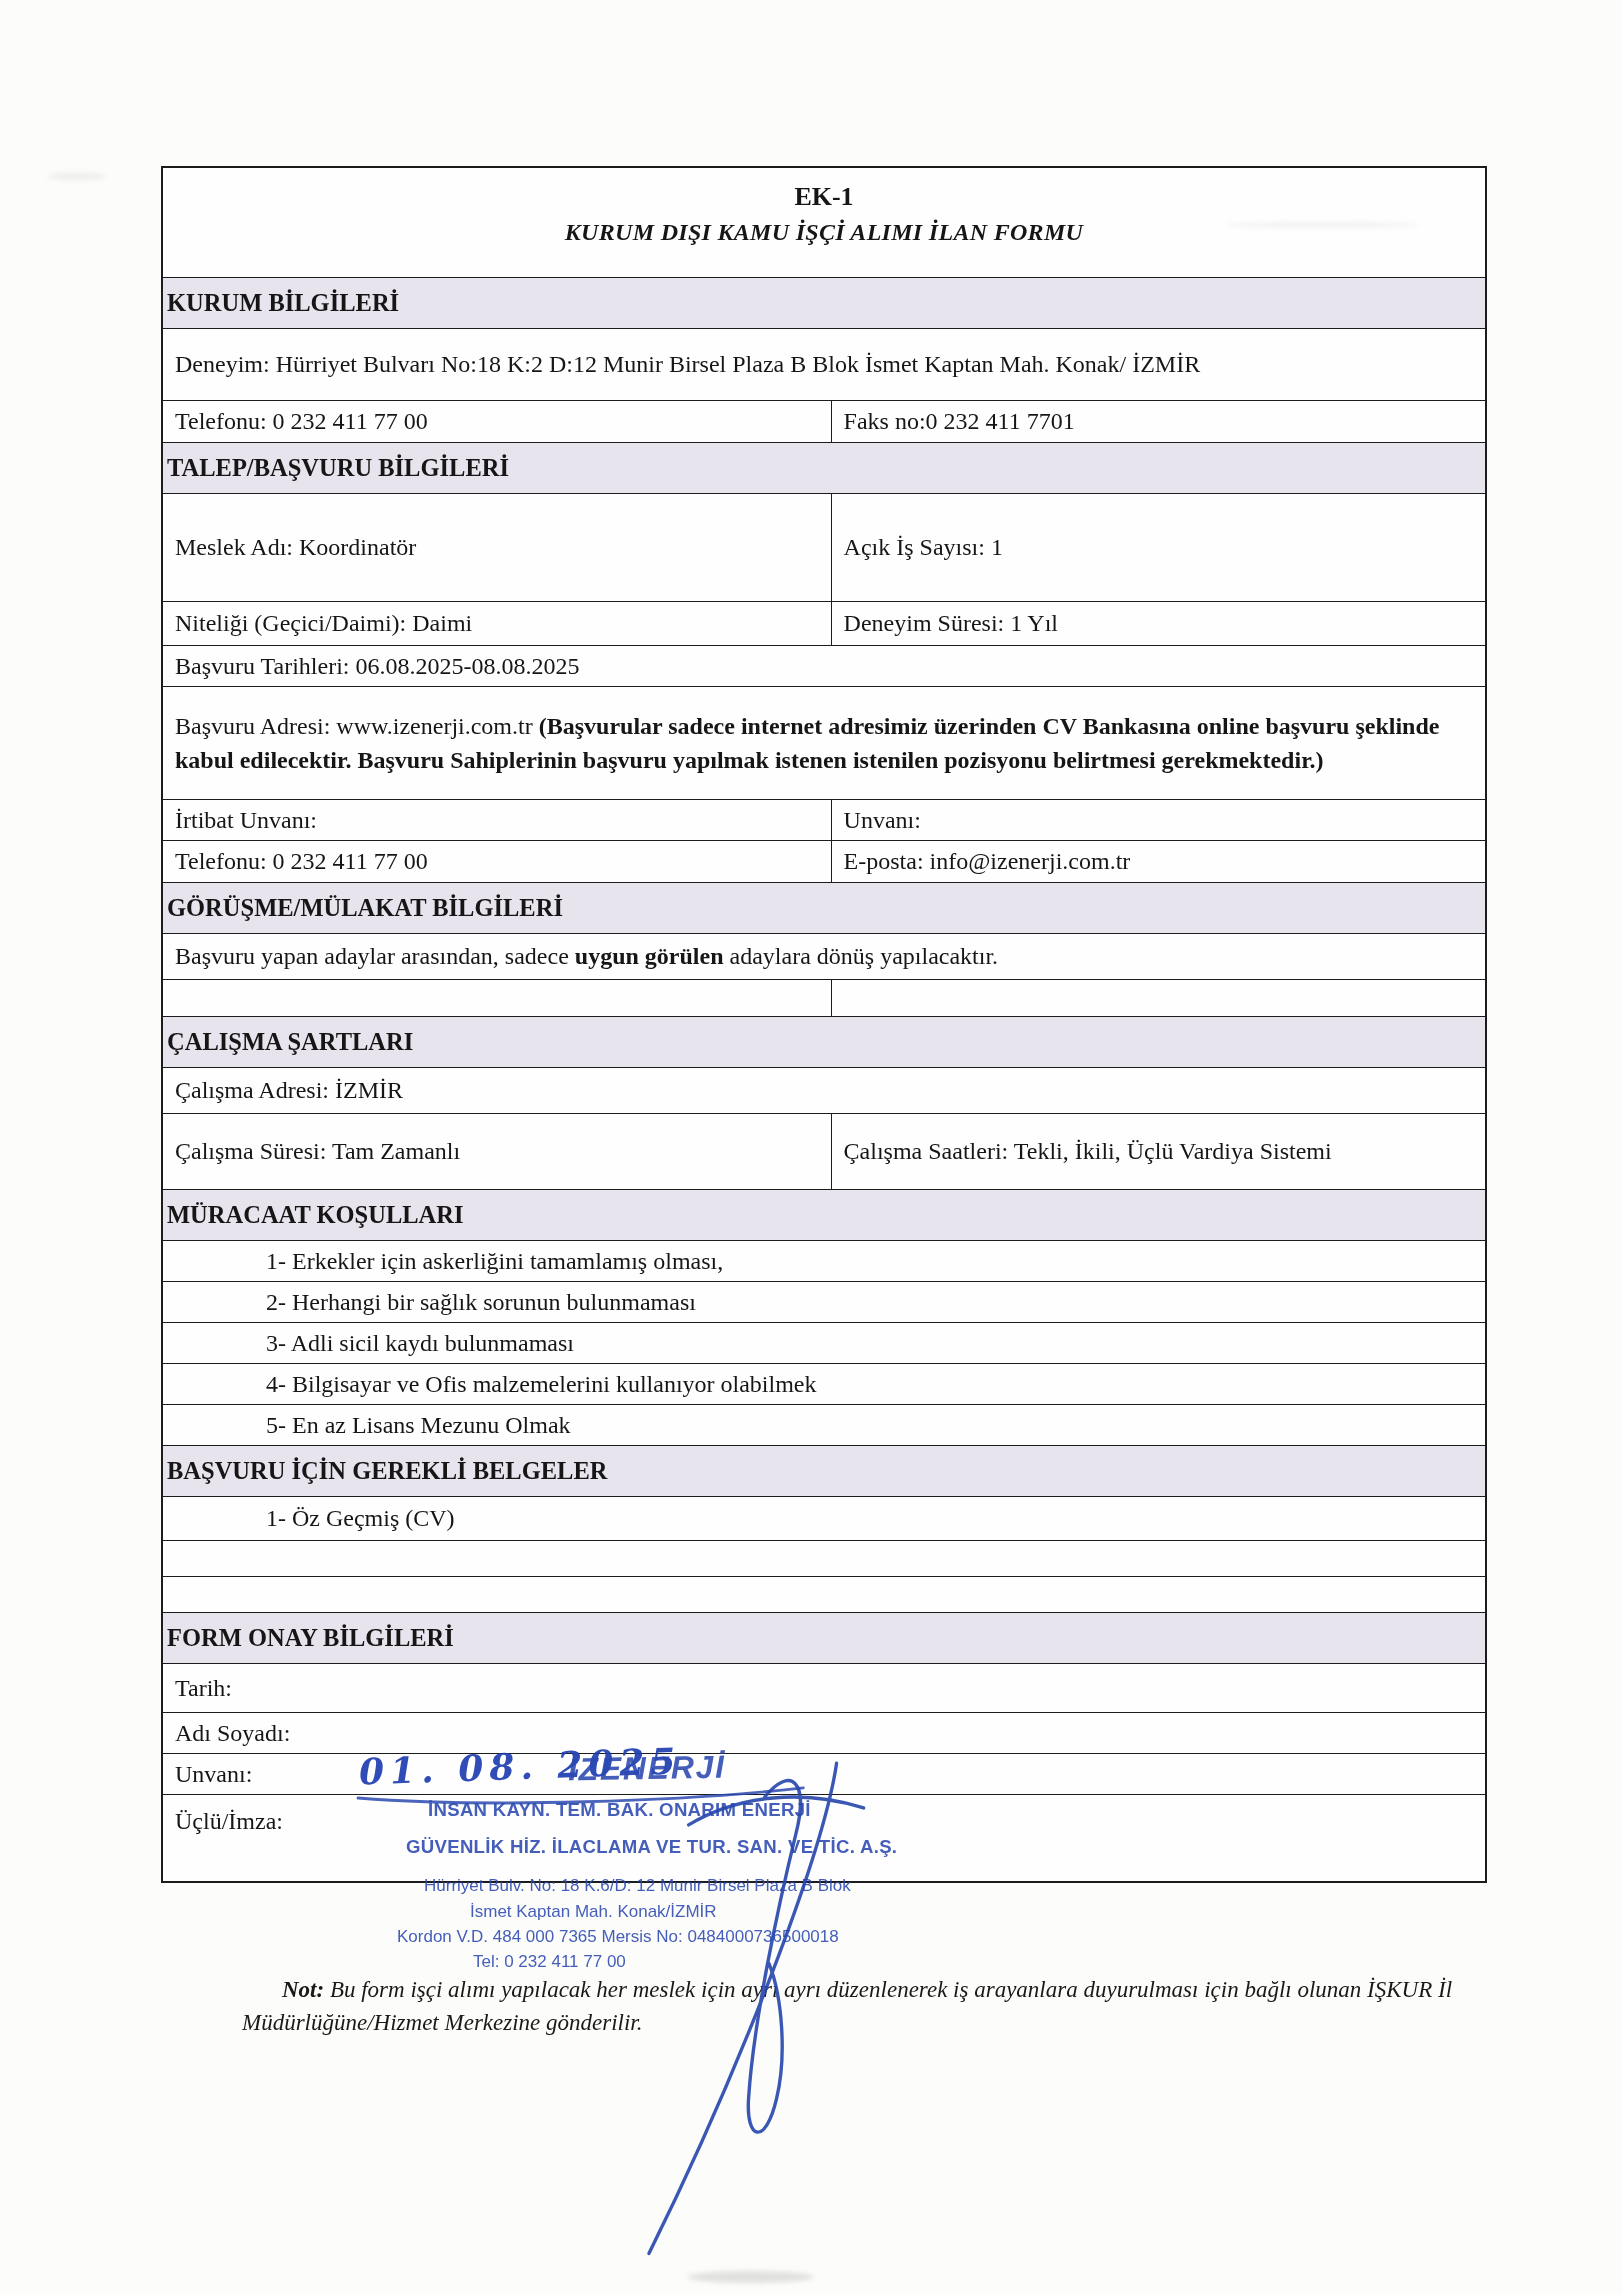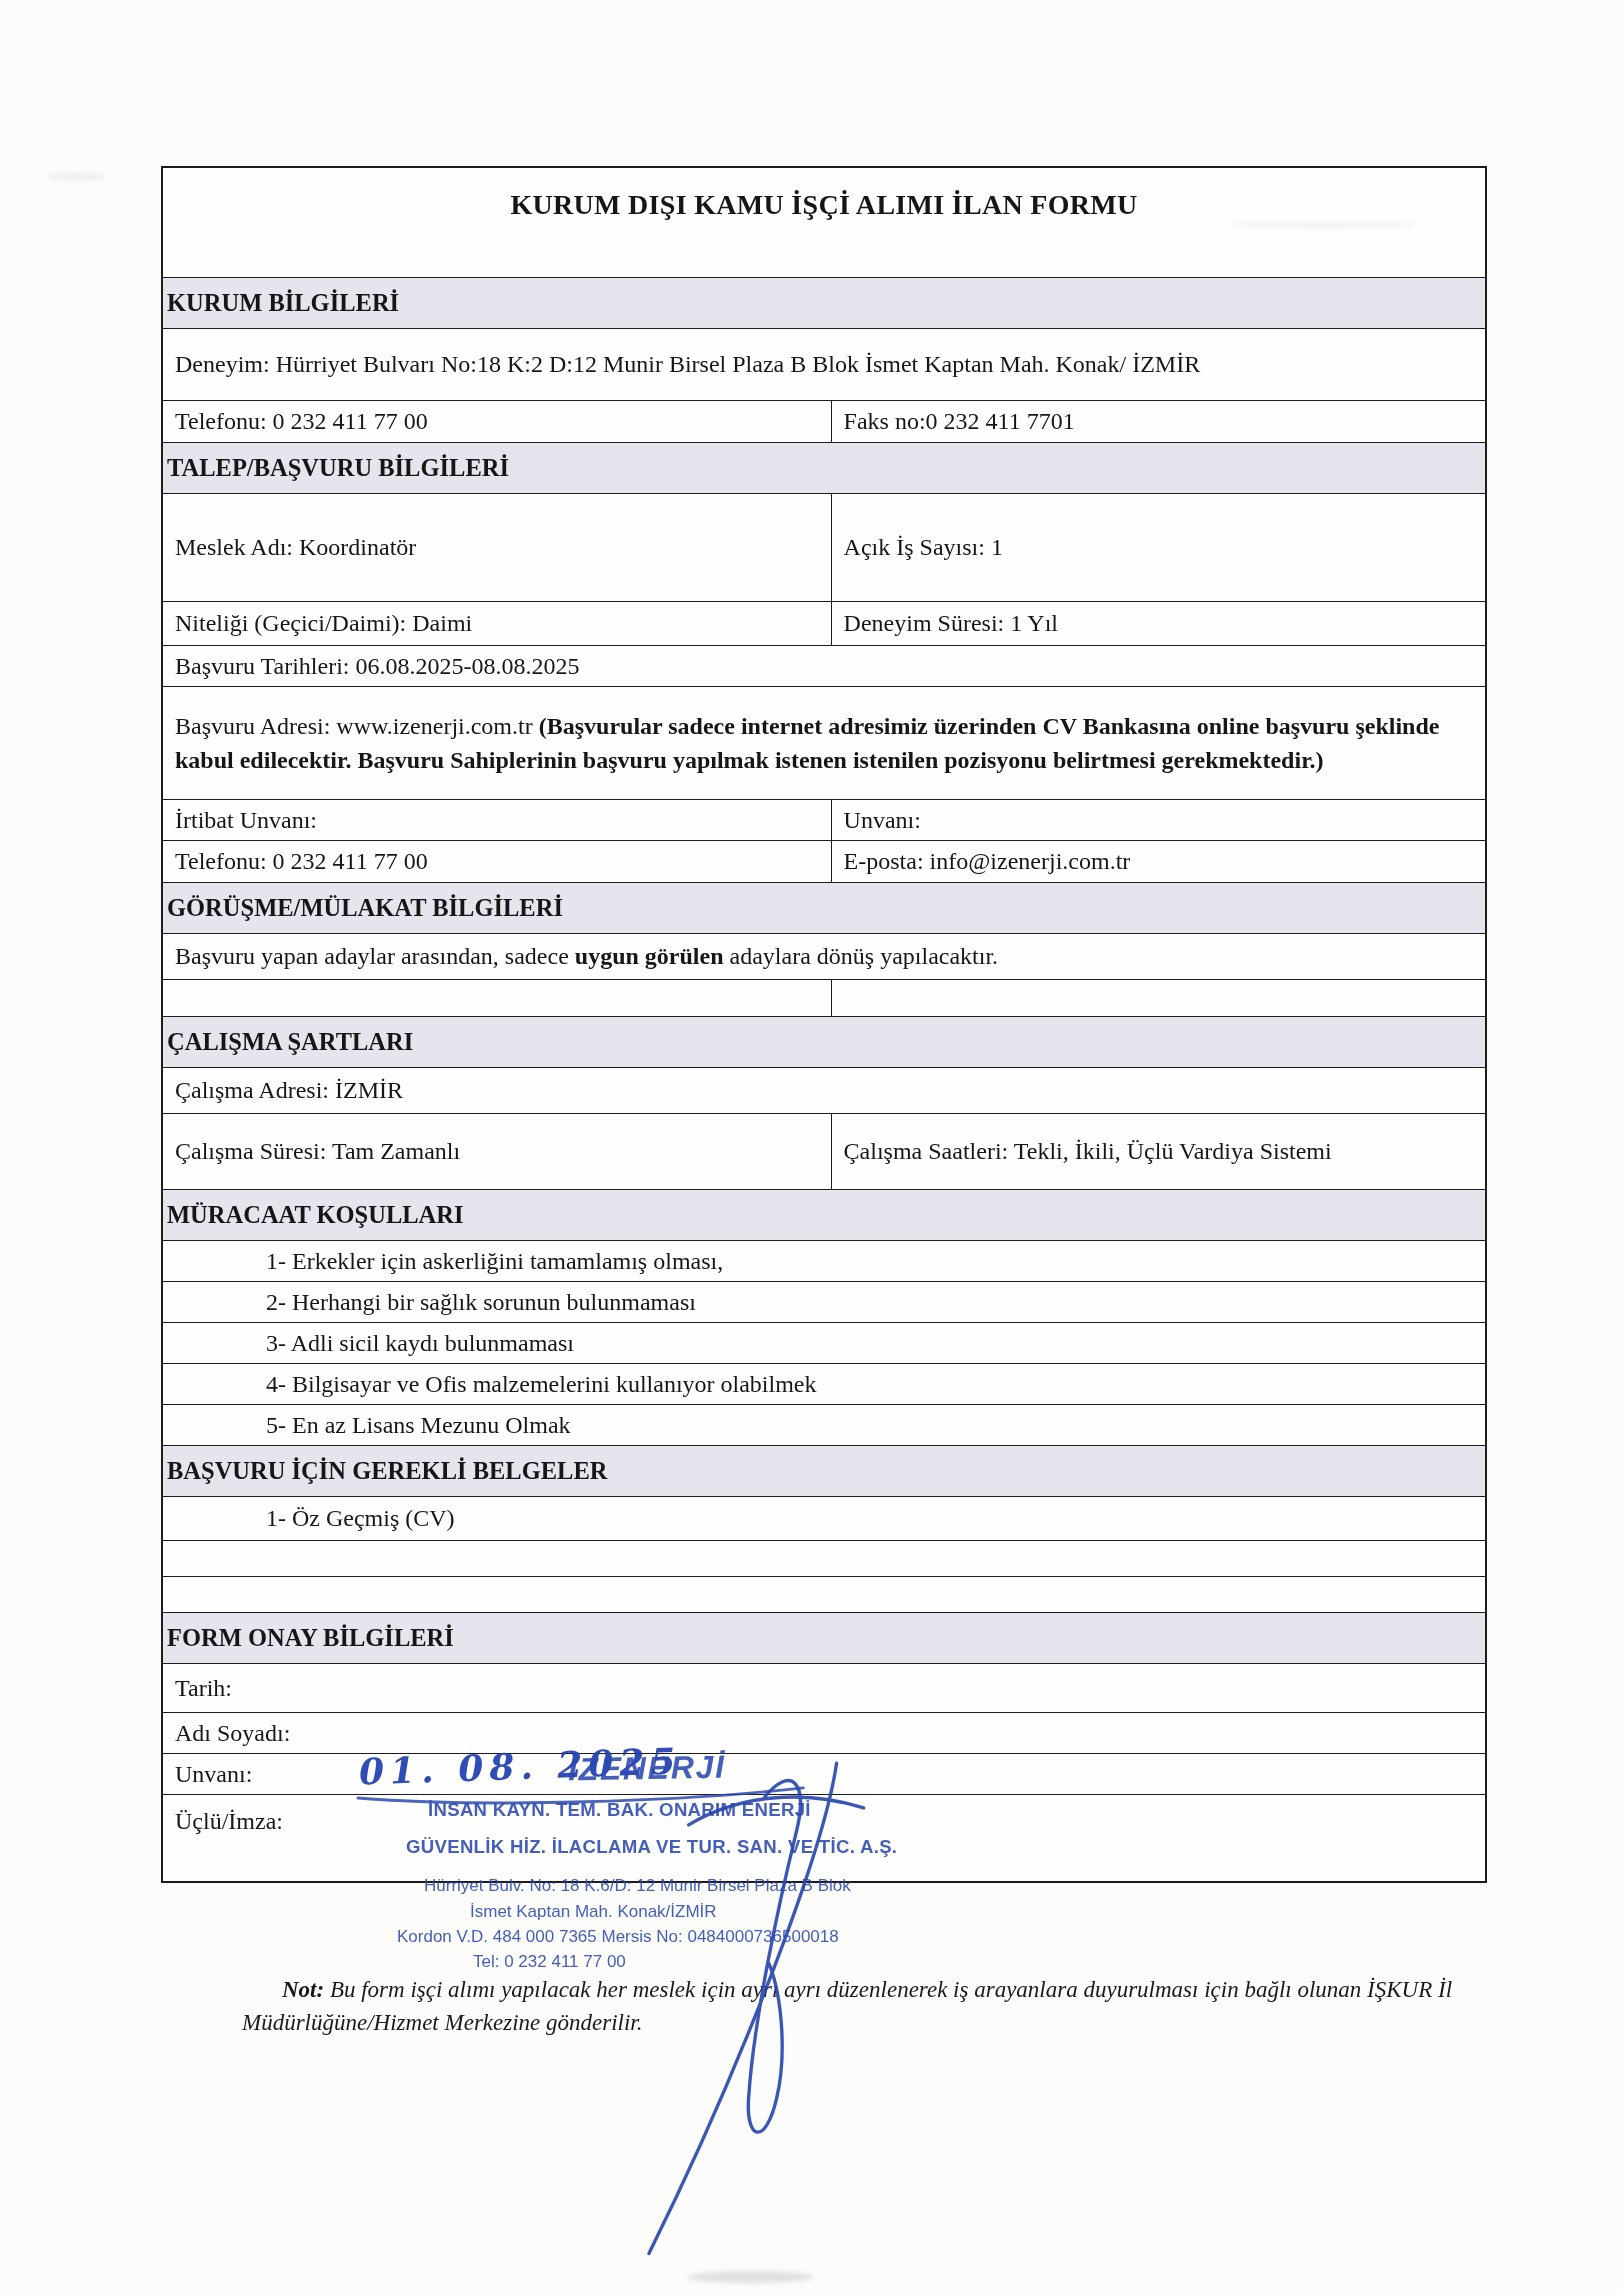--- a/index.html
+++ b/index.html
@@ -11,21 +11,21 @@
   }
   .form {
     position:absolute; left:161px; top:166px; width:1326px;
     border:2.5px solid var(--border, #1c1c1c); background:#fefefe;
   }
   .title-box {
     height:110px; border-bottom:1.7px solid var(--border,#1c1c1c);
     text-align:center; padding-top:13.5px;
   }
   .title-code { font-weight:bold; font-size:26px; }
-  .title-main { font-weight:bold; font-size:28px; margin-top:7.6px; letter-spacing:0.3px; }
+  .title-main { font-weight:bold; font-size:24px; margin-top:7.6px; letter-spacing:0.3px;font-style:italic; }
   .bar {
     height:51px; background:var(--bar-bg, #e8e4ee);
     border-bottom:1.7px solid var(--border,#1c1c1c);
     font-weight:bold; font-size:24.5px;
     display:flex; align-items:center; padding:0 4px;
   }
   .row {
     border-bottom:1.7px solid var(--border,#1c1c1c);
     font-size:24px; display:flex; align-items:center;
     padding:0 12px; line-height:1.42;
@@ -70,20 +70,21 @@
   svg.swoosh { position:absolute; left:353px; top:1781px; }
 </style>
 </head>
 <body>
 
 <div class="page">
 
   <div class="form">
 
     <div class="title-box">
+      <div class="title-code">EK-1</div>
       <div class="title-main">KURUM DIŞI KAMU İŞÇİ ALIMI İLAN FORMU</div>
     </div>
 
     <div class="bar">KURUM BİLGİLERİ</div>
 
 
     <div class="row h85">
       <p>Deneyim: Hürriyet Bulvarı No:18 K:2 D:12 Munir Birsel Plaza B Blok İsmet Kaptan Mah. Konak/ İZMİR</p>
     </div>
 

